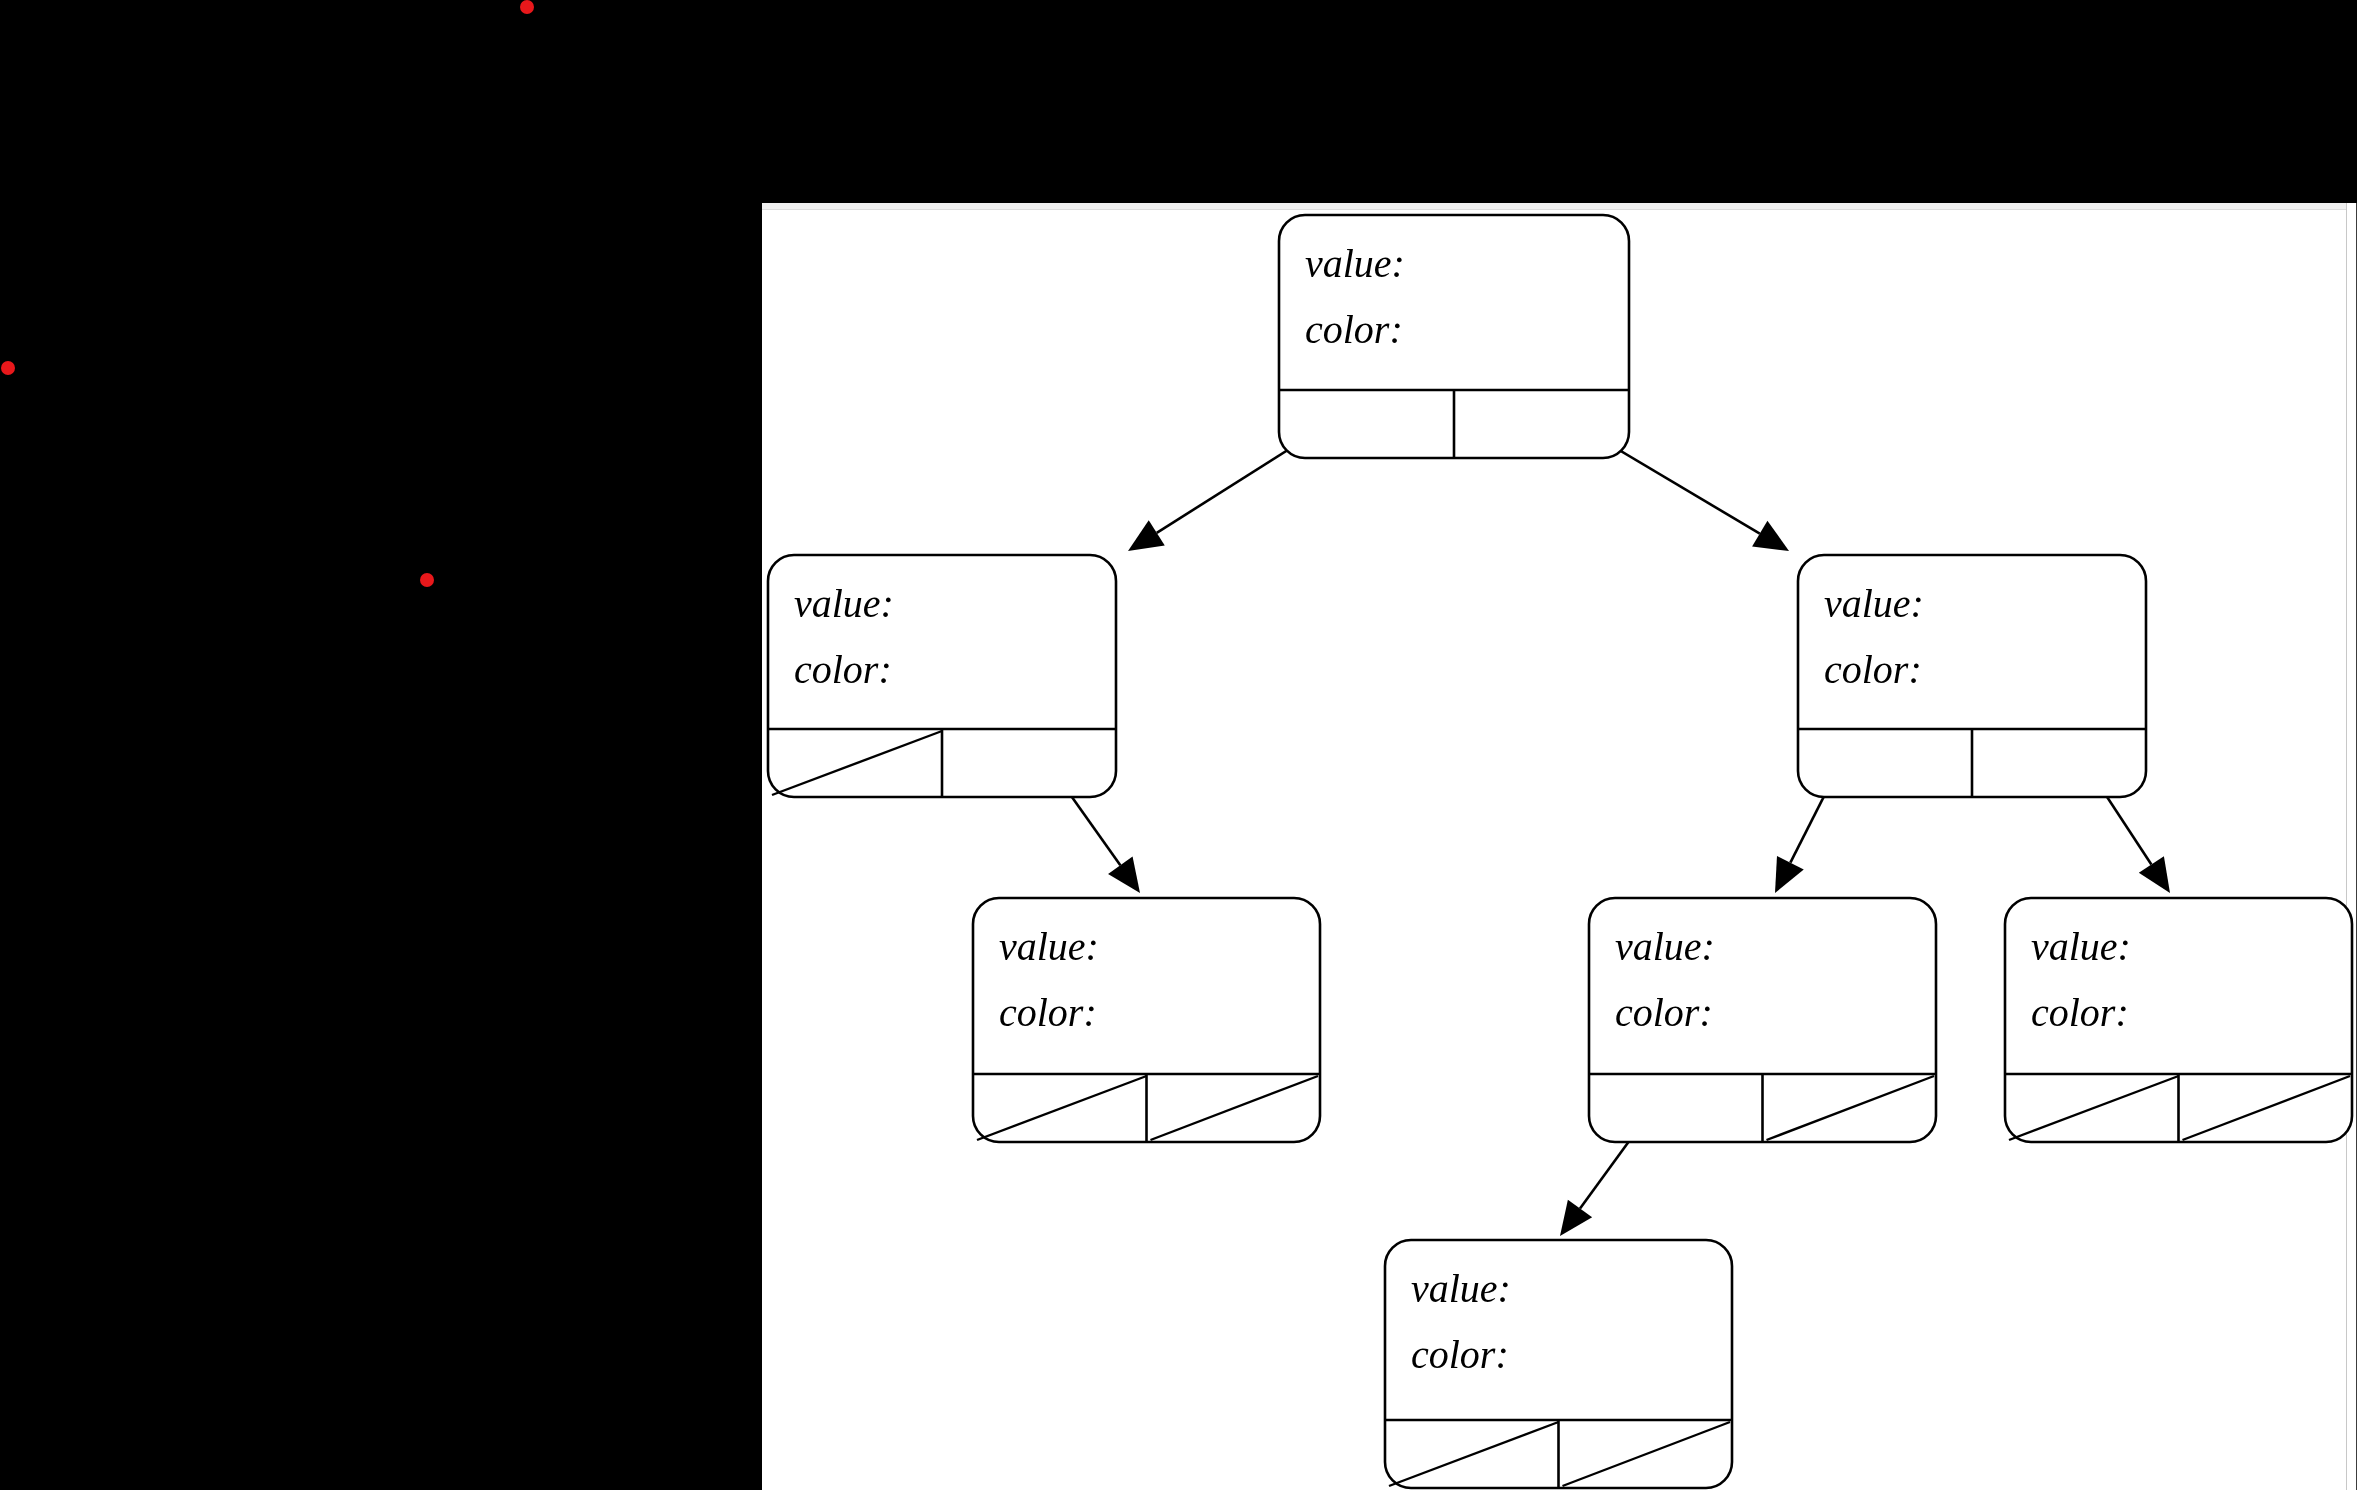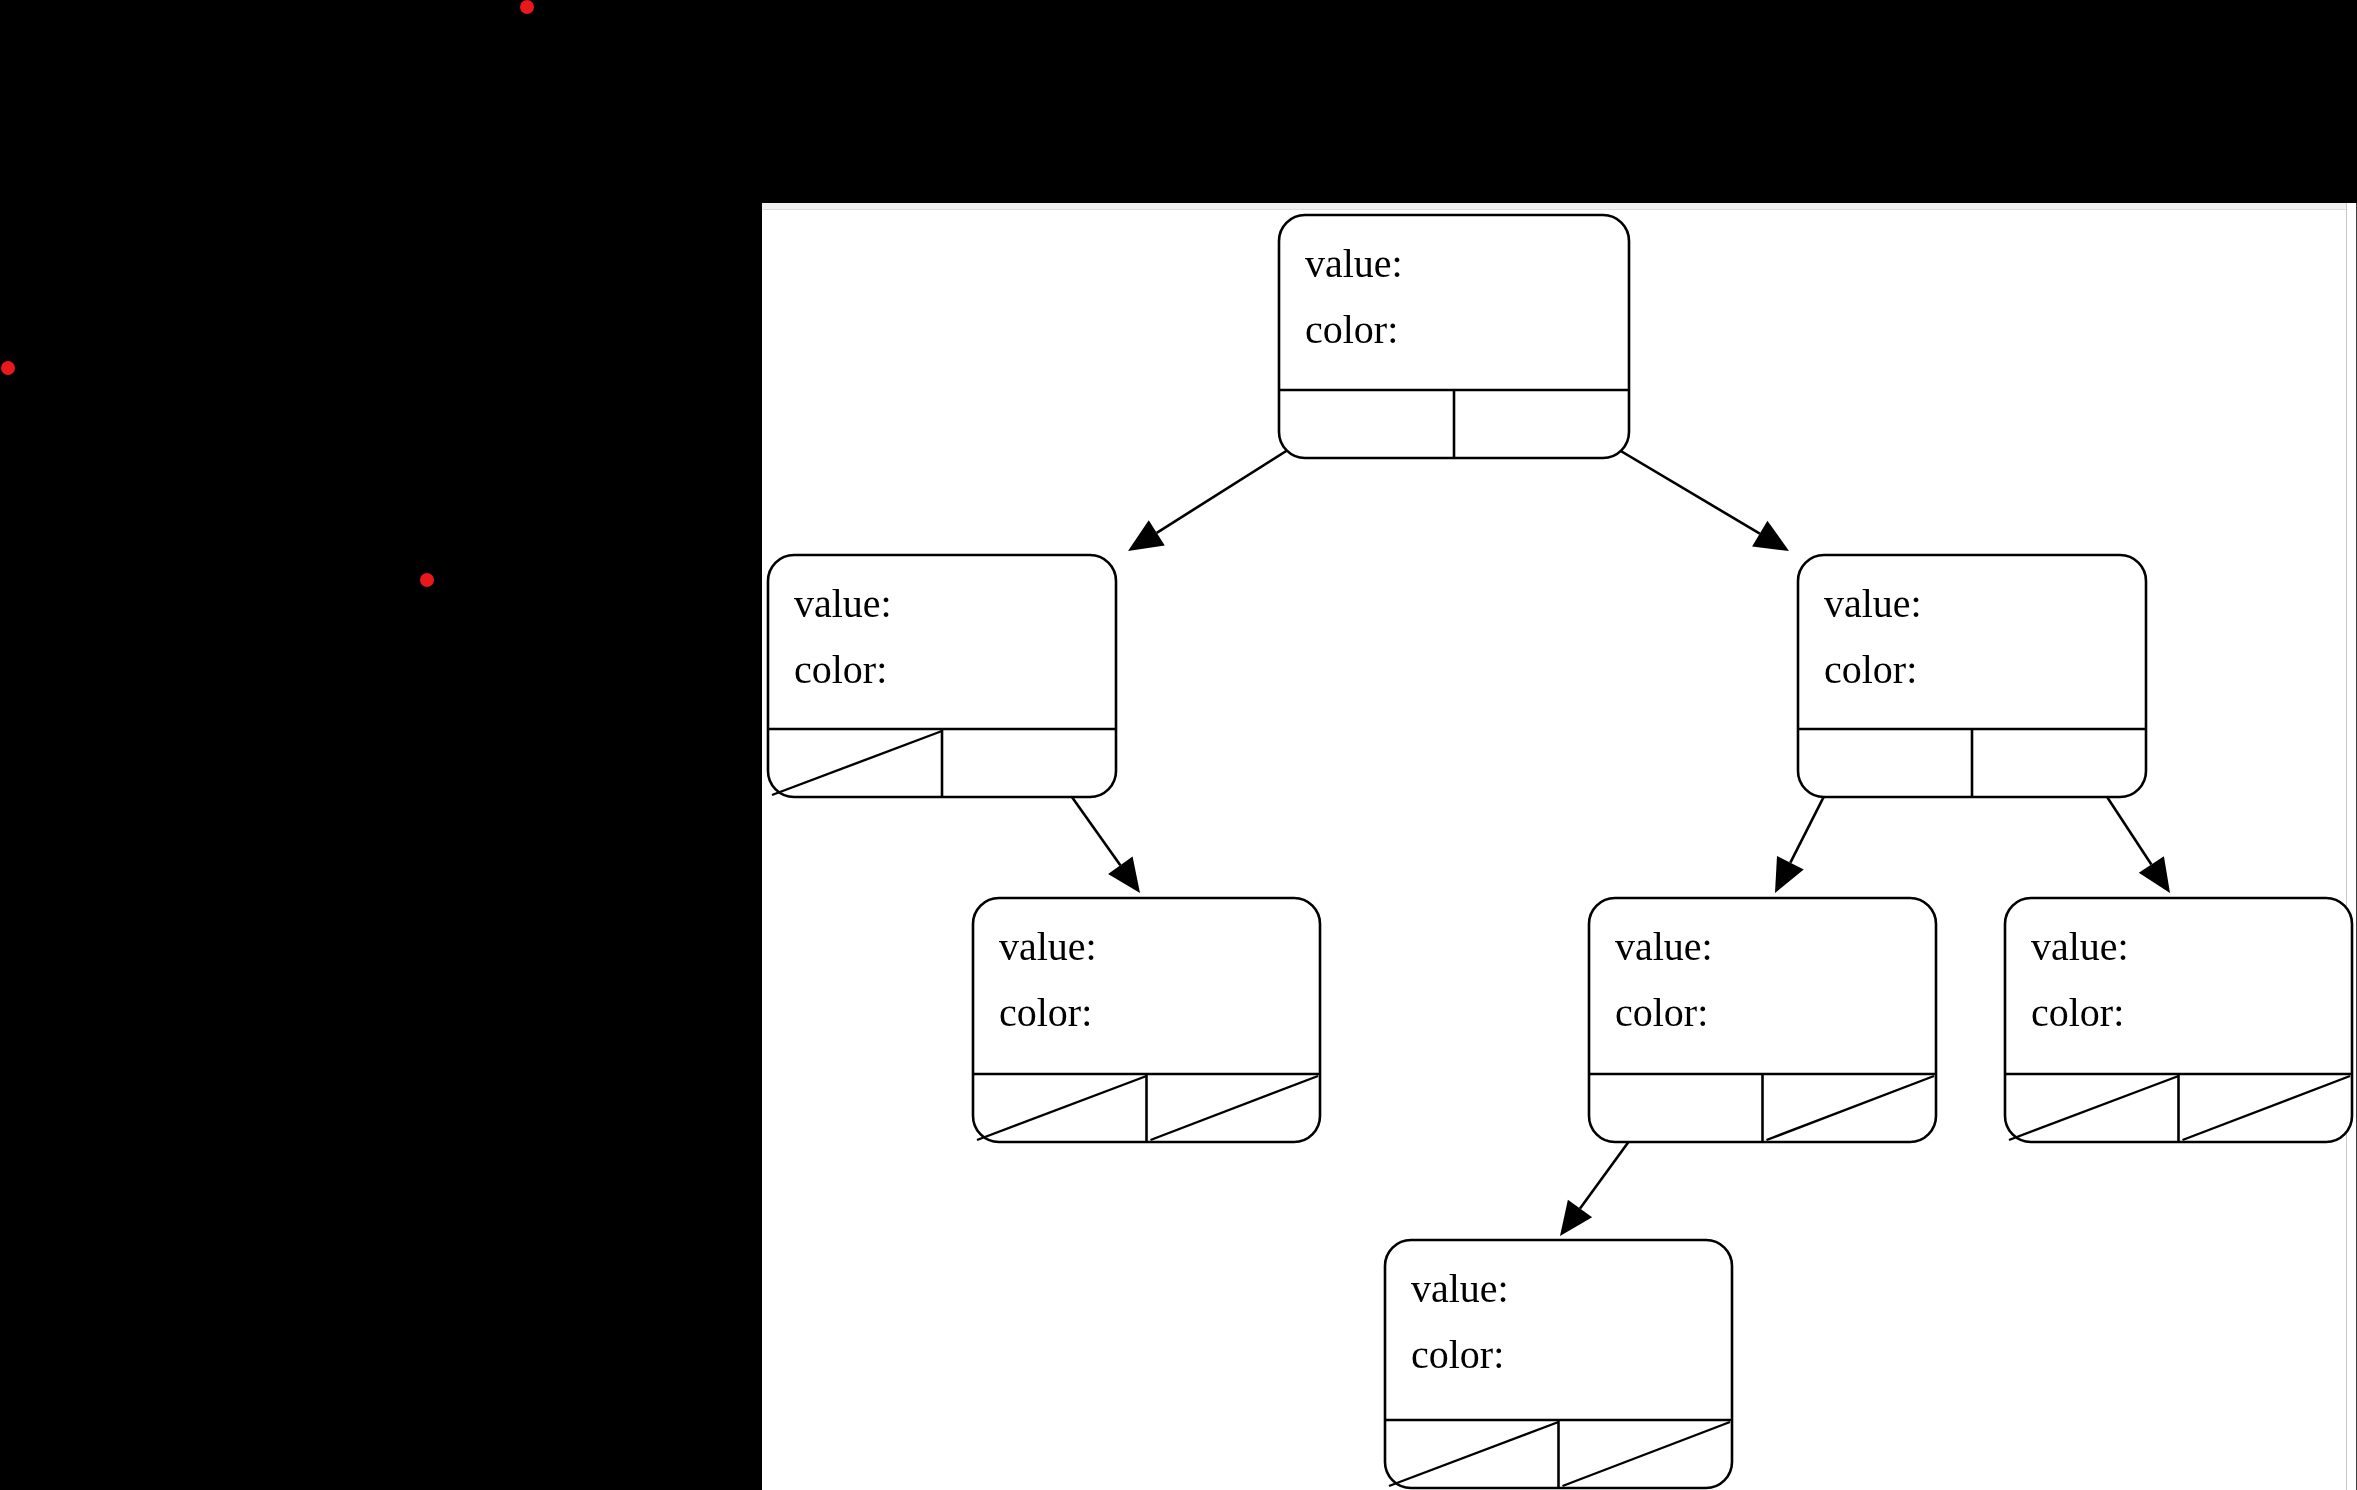--- a/index.html
+++ b/index.html
@@ -15,20 +15,21 @@
     overflow: hidden;
     font-family: "Liberation Serif", "DejaVu Serif", serif;
   }
 
   #screen {
     position: absolute;
     left: 0; top: 0;
     width: 1880px;
     height: 1490px;
     background: #000000;
+    font-style: italic;
   }
 
   
   .marker-dot {
     position: absolute;
     border-radius: 50%;
     background: #e8181b;
   }
 
   

